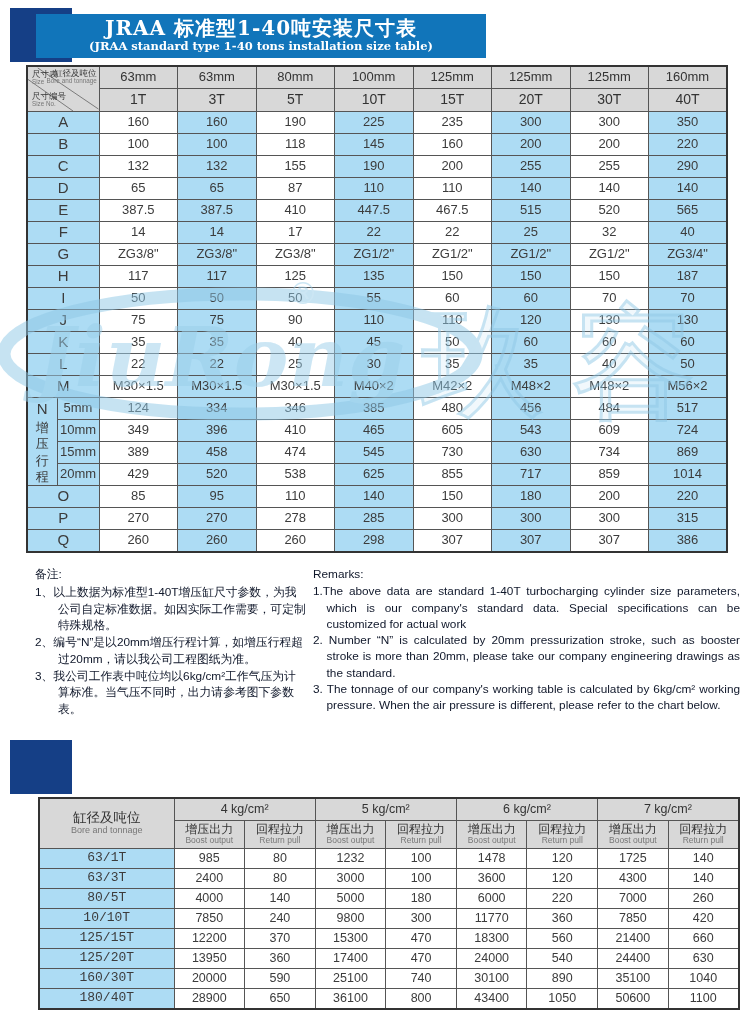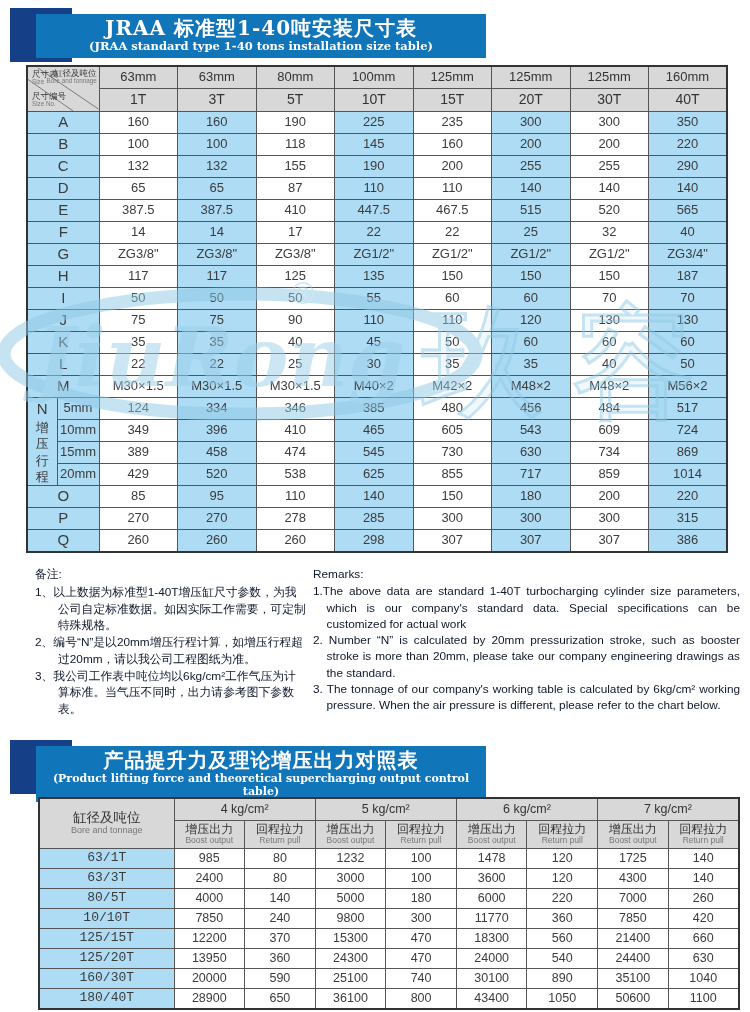--- a/index.html
+++ b/index.html
@@ -379,24 +379,20 @@
       <div id="notes-en-list">
           <div class="note-item">1.The above data are standard 1-40T turbocharging cylinder size parameters, which is our company's standard data. Special specifications can be customized for actual work</div>
           <div class="note-item">2. Number “N” is calculated by 20mm pressurization stroke, such as booster stroke is more than 20mm, please take our company engineering drawings as the standard.</div>
           <div class="note-item">3. The tonnage of our company's working table is calculated by 6kg/cm² working pressure. When the air pressure is different, please refer to the chart below.</div>
         </div>
     </div>
   </div>
 
   <div class="banner" style="top:740px;">
     <div class="sq"></div>
-    <div class="ribbon">
-      <div class="t-cn">产品提升力及理论增压出力对照表</div>
-      <div class="t-en" style="font-size:11px;">(Product lifting force and theoretical supercharging output control table)</div>
-    </div>
   </div>
 
   <table id="force-table">
     <colgroup>
       <col style="width:135px">
       <col span="8" style="width:70.6px">
     </colgroup>
     <thead>
       <tr id="t2-pressures">
         <th class="corner2" rowspan="2">
@@ -496,21 +492,21 @@
           <td>470</td>
           <td>18300</td>
           <td>560</td>
           <td>21400</td>
           <td>660</td>
         </tr>
         <tr>
           <td class="lab">125/20T</td>
           <td>13950</td>
           <td>360</td>
-          <td>24300</td>
+          <td>17400</td>
           <td>470</td>
           <td>24000</td>
           <td>540</td>
           <td>24400</td>
           <td>630</td>
         </tr>
         <tr>
           <td class="lab">160/30T</td>
           <td>20000</td>
           <td>590</td>

